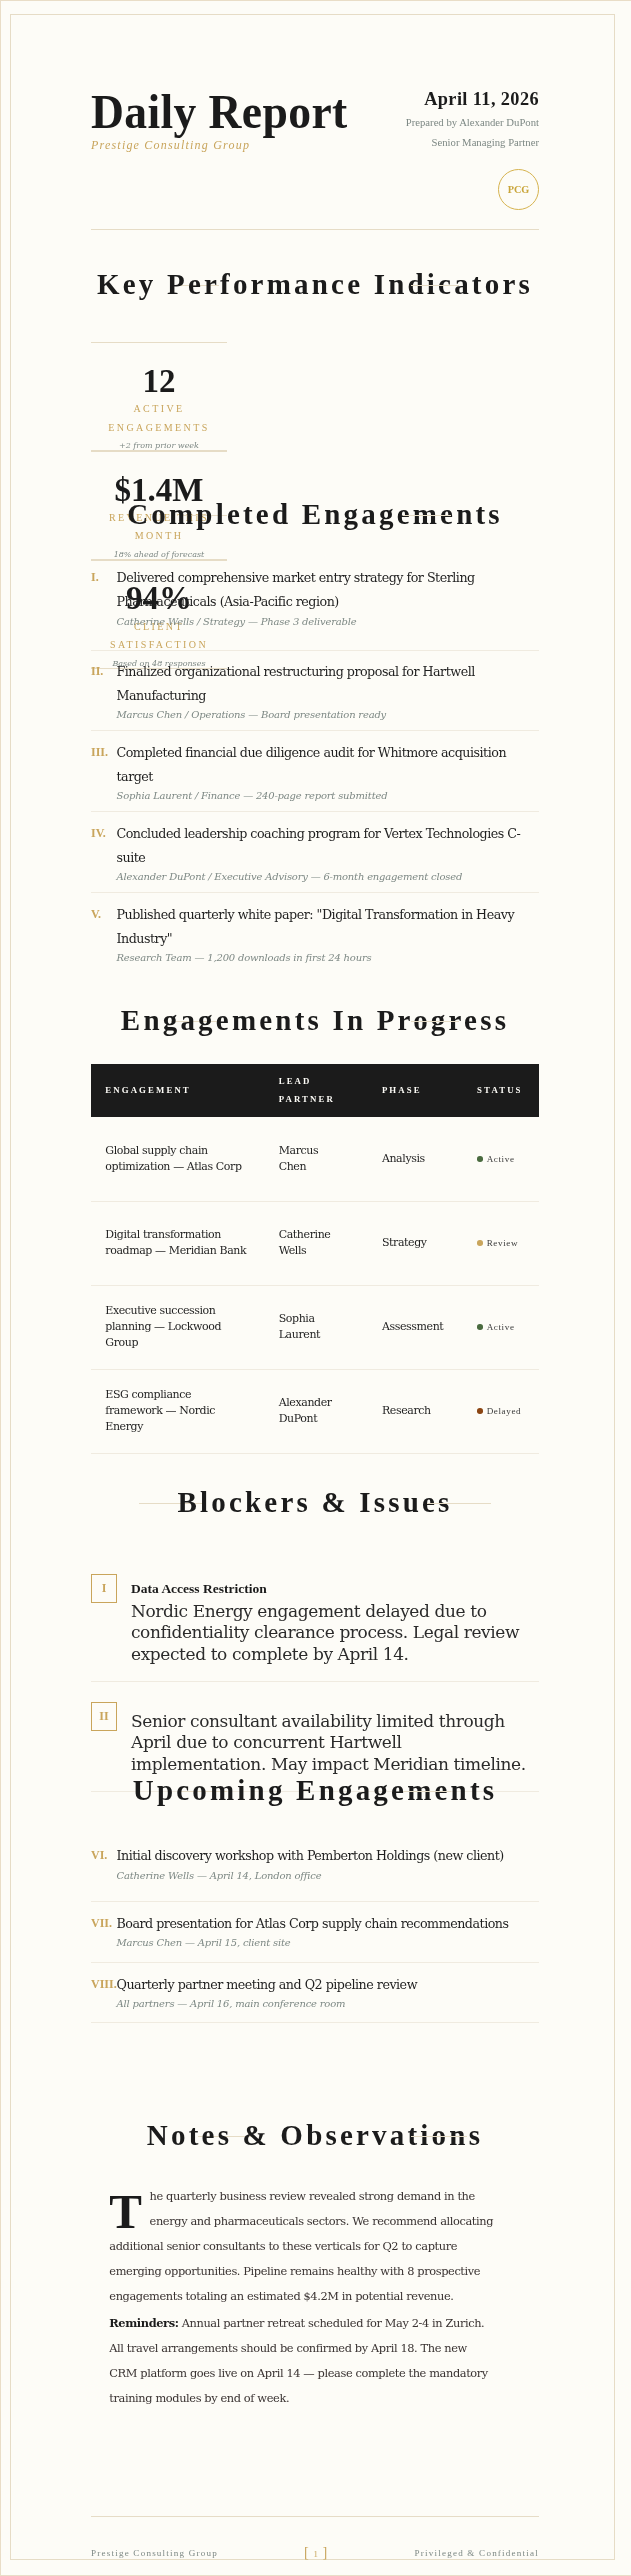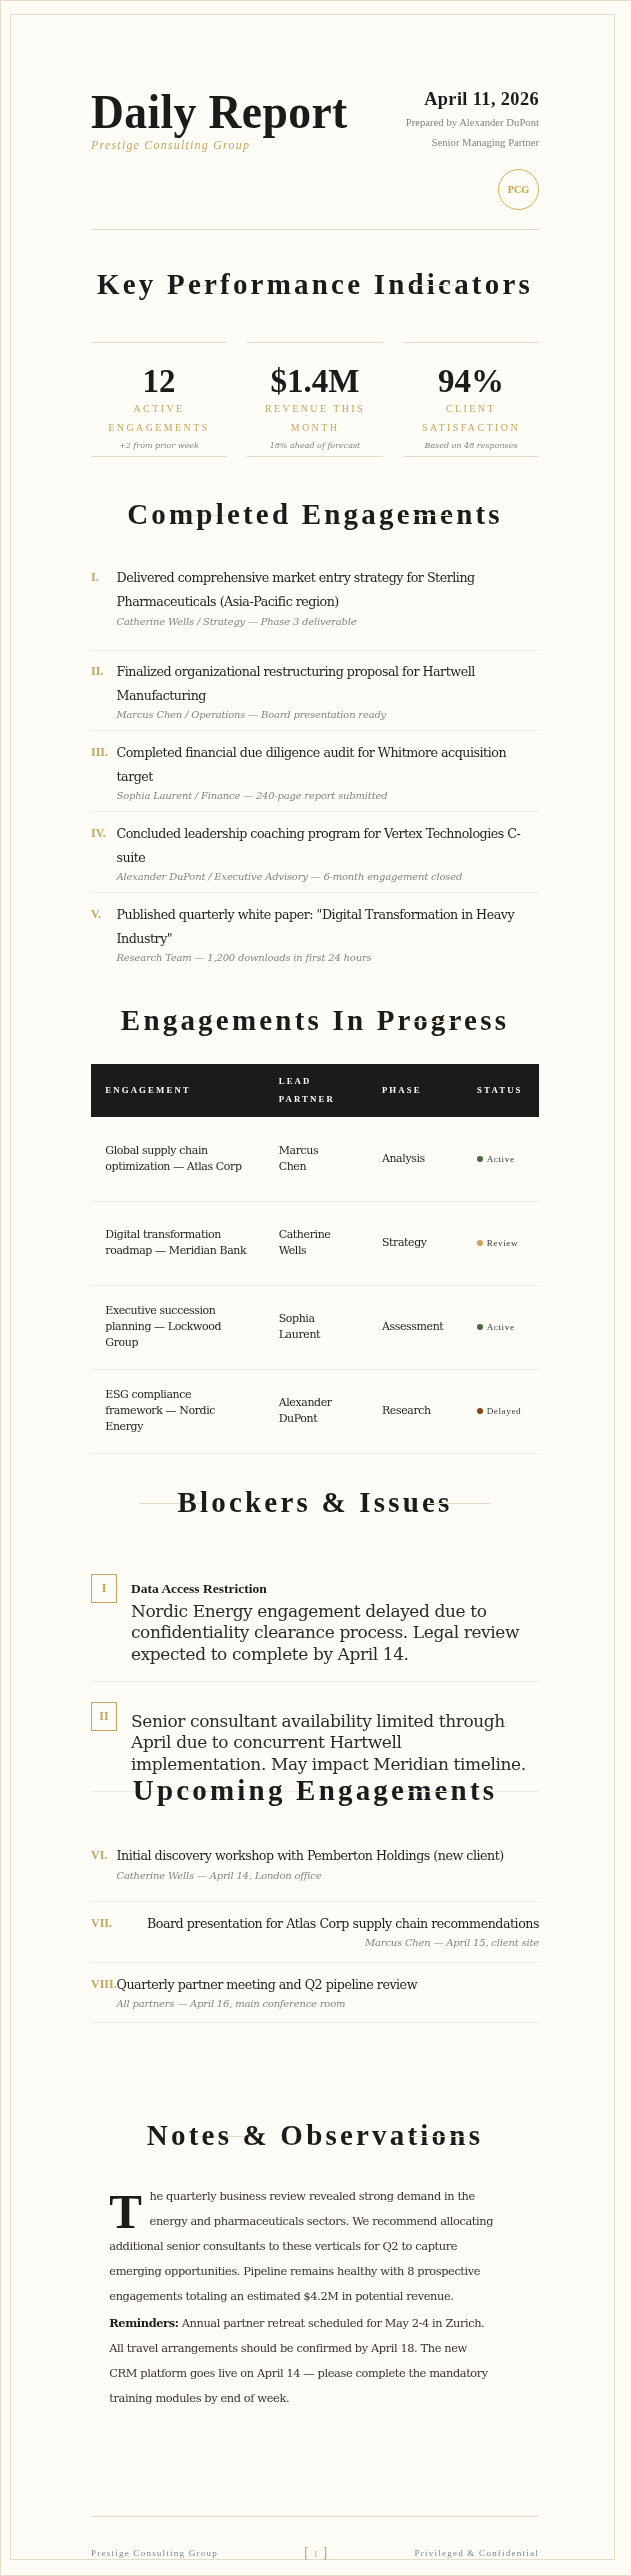--- a/index.html
+++ b/index.html
@@ -62,21 +62,21 @@
   .section-title {
     position: absolute; left: 0; width: 448px; text-align: center;
     font-family: "Liberation Serif", serif; font-weight: bold;
     font-size: 29px; letter-spacing: 3.2px; color: #1b1b1b;
   }
   .section-title .rule {
     position: absolute; top: 50%; height: 0.8px; background: #e6dcc6; width: 48px;
   }
 
   
-  .kpis { position: absolute; top: 342px; left: 0; width: 448px; height: 119px; display: flex; justify-content: space-between; }
+  .kpis { position: absolute; top: 342px; left: 0; width: 448px; height: 119px; display: flex; justify-content: space-between; flex-direction: column; }
   .kpi {
     width: 136px; border-top: 0.8px solid #e6dcc6; border-bottom: 0.8px solid #e6dcc6;
     text-align: center; padding-top: 20.7px; height: 115px;
   }
   .kpi-value {
     font-family: "Liberation Serif", serif; font-weight: bold;
     font-size: 33px; color: #1b1b1b; line-height: 35px;
   }
   .kpi-label {
     font-family: "Liberation Serif", serif; font-size: 10px;
@@ -333,21 +333,21 @@
     <span class="rule" style="left:88px;"></span>
     <span style="position:relative;">Upcoming Engagements</span>
     <span class="rule" style="right:88px;"></span>
   </h2>
   <div class="list" style="top:1844px;">
     <div class="list-item" style="height:58px;">
       <span class="numeral" style="top:4px;">VI.</span>
       <div class="text">Initial discovery workshop with Pemberton Holdings (new client)</div>
       <div class="meta">Catherine Wells — April 14, London office</div>
     </div>
-    <div class="list-item" style="height:61px;padding-top:9.5px;text-align:right;">
+    <div class="list-item" style="height:61px;padding-top:9.5px;">
       <span class="numeral" style="top:13.5px;">VII.</span>
       <div class="text">Board presentation for Atlas Corp supply chain recommendations</div>
       <div class="meta">Marcus Chen — April 15, client site</div>
     </div>
     <div class="list-item" style="height:60px;padding-top:9.5px;">
       <span class="numeral" style="top:13.5px;">VIII.</span>
       <div class="text">Quarterly partner meeting and Q2 pipeline review</div>
       <div class="meta">All partners — April 16, main conference room</div>
     </div>
   </div>

